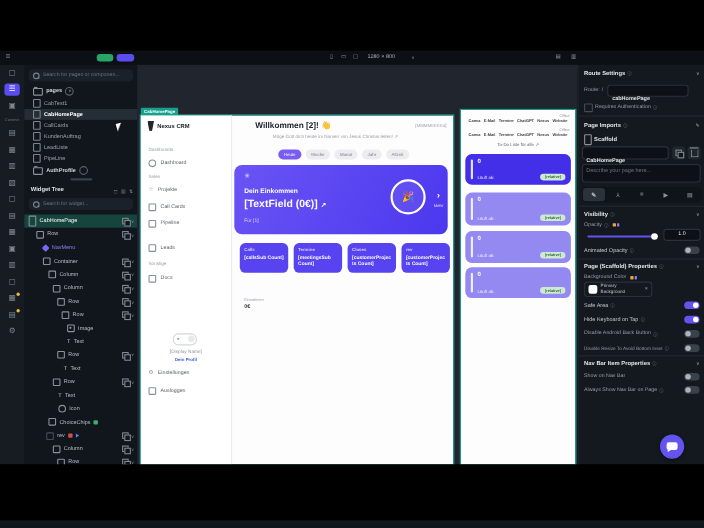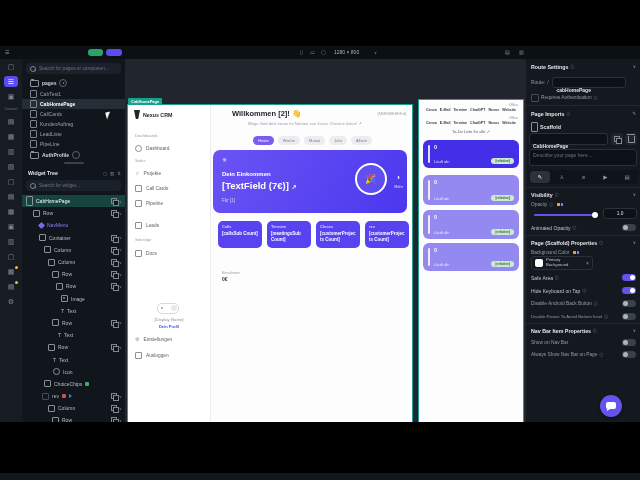--- a/index.html
+++ b/index.html
@@ -418,21 +418,21 @@
         <span class="chip sel">Heute</span>
         <span class="chip">Woche</span>
         <span class="chip">Monat</span>
         <span class="chip">Jahr</span>
         <span class="chip">Allzeit</span>
       </div>
 
       <div class="hero">
         <span class="heroico">✳</span>
         <span class="herot">Dein Einkommen</span>
-        <span class="herov"><span>[TextField (7€)]</span> <span style="font-size:6px">↗</span></span>
+        <span class="herov"><span>[TextField (0€)]</span> <span style="font-size:6px">↗</span></span>
         <span class="heros">Für [1]</span>
         <span class="herocircle">
             <span>🎉</span>
           </span>
         <span class="herochev">›</span>
         <span class="heromore">Mehr</span>
       </div>
 
       <div class="statrow">
         <div class="stat">

